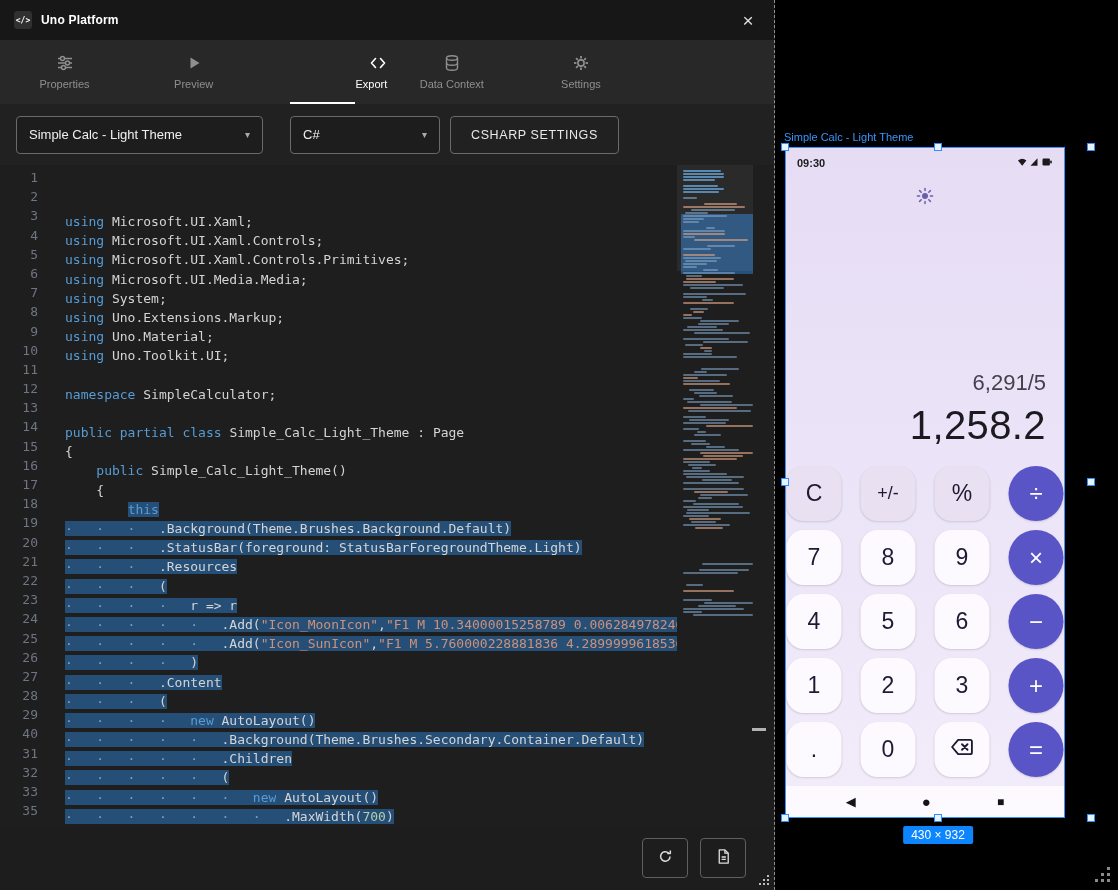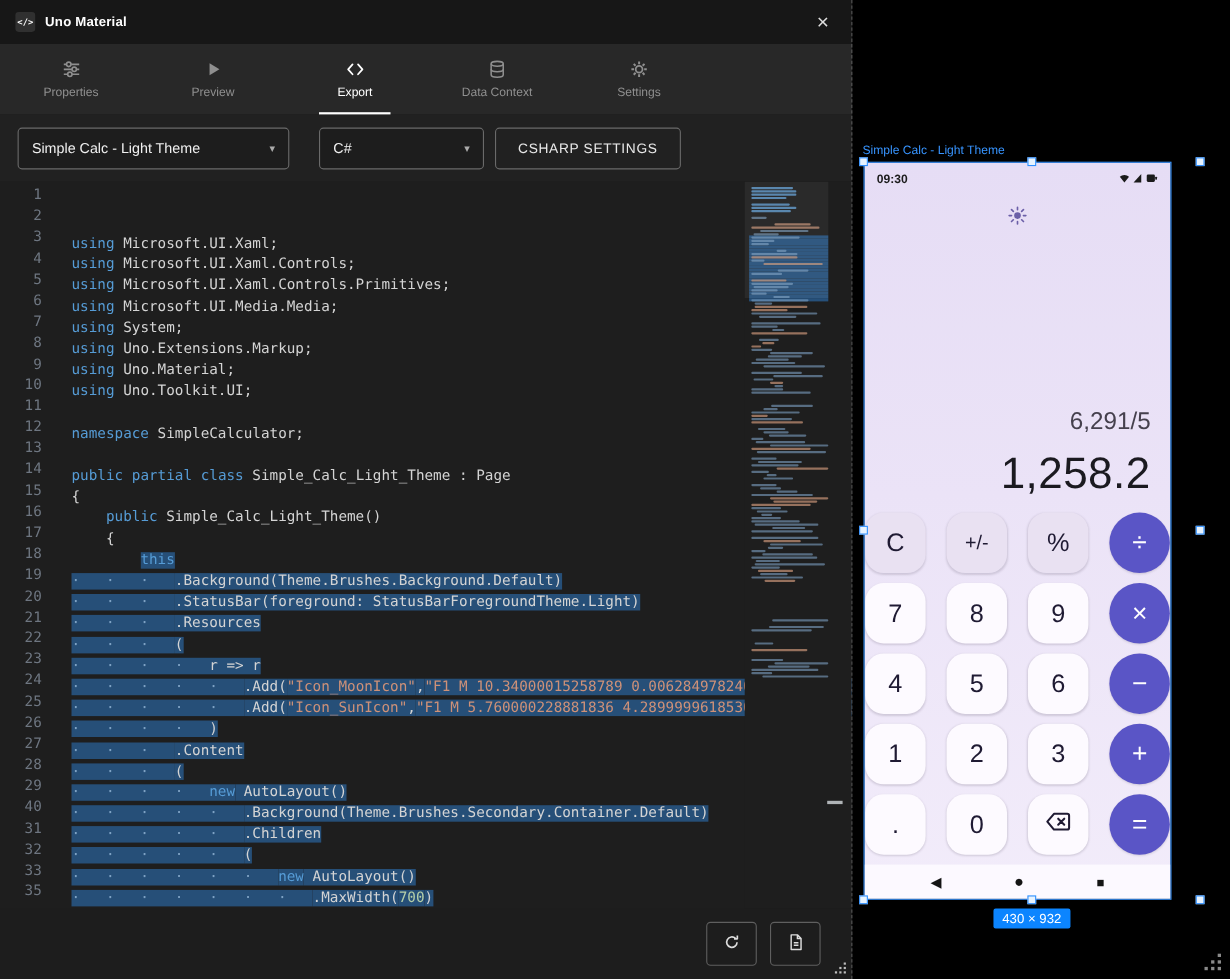--- a/index.html
+++ b/index.html
@@ -14,21 +14,21 @@
   .app-icon{width:18px;height:18px;background:#303030;border-radius:3px;color:#fff;
     font:700 8px "DejaVu Sans Mono",monospace;display:flex;align-items:center;justify-content:center;}
   .title{color:#fff;font-size:12px;font-weight:700;letter-spacing:.2px;}
   .close{margin-left:auto;color:#dedede;font-size:19px;width:24px;text-align:center;cursor:pointer;line-height:1;}
 
   .tabbar{flex:0 0 64px;background:#282828;display:flex;}
   .tab{width:129.1px;display:flex;flex-direction:column;align-items:center;justify-content:center;gap:6px;
     color:#8f8f8f;position:relative;cursor:pointer;}
   .tab svg{width:18px;height:18px;display:block;}
   .tab .tlabel{font-size:11px;}
-  .tab.active{color:#fff;}
+  .tab.active{color:#fff;align-items:flex-end;}
   .tab.active::after{content:"";position:absolute;bottom:0;left:32px;right:32px;height:2px;background:#fff;}
 
   .toolbar{flex:0 0 61px;background:#212121;display:flex;align-items:center;padding-left:16px;}
   .select{height:38px;border:1px solid #6a6a6a;border-radius:4px;display:flex;align-items:center;
     padding:0 12px;color:#f0f0f0;font-size:13px;background:#1d1d1d;justify-content:space-between;
     box-sizing:border-box;cursor:pointer;}
   .select .caret{color:#aaa;font-size:10px;margin-left:12px;}
   .sel-project{width:247px;}
   .sel-lang{width:150px;margin-left:27px;}
   .settings-btn{height:38px;margin-left:10px;border:1px solid #6a6a6a;border-radius:4px;background:transparent;
@@ -65,21 +65,21 @@
   .device-label{position:absolute;left:9px;top:131px;color:#3794ff;font-size:11px;}
   .phone{position:absolute;left:10px;top:147px;width:280px;height:671px;box-sizing:border-box;
     border:1px solid #3794ff;overflow:hidden;
     background:linear-gradient(180deg,#e6ddf5 0%,#ebe3f7 45%,#f2ecfa 100%);}
   .p-status{height:22px;display:flex;align-items:center;justify-content:space-between;
     padding:4px 11px 0;color:#1b1b1b;font-size:11px;font-weight:700;}
   .p-toggle{position:absolute;top:36px;left:50%;transform:translateX(-50%);width:28px;height:28px;
     display:flex;align-items:center;justify-content:center;color:#6b5fa8;cursor:pointer;}
   .p-display{position:absolute;top:222px;right:18px;text-align:right;}
   .p-expr{font-size:22px;line-height:26px;color:#45404d;}
-  .p-result{font-size:40px;line-height:46px;margin-top:12px;color:#1b1a20;font-weight:500;letter-spacing:.4px;}
+  .p-result{font-size:40px;line-height:46px;margin-top:6px;color:#1b1a20;font-weight:500;letter-spacing:.4px;}
   .p-keypad{position:absolute;top:318px;left:50%;transform:translateX(-50%);
     display:grid;grid-template-columns:repeat(4,55px);grid-auto-rows:55px;column-gap:19px;row-gap:9px;}
   .key{border-radius:17px;display:flex;align-items:center;justify-content:center;font-size:23px;
     color:#1f1a33;background:#fdfaff;box-shadow:0 1px 2px rgba(31,27,45,.15);cursor:pointer;}
   .key.fn{background:#e9e1f2;}
   .key.op{background:#5a55c6;color:#fff;border-radius:50%;font-size:24px;}
   .key.small{font-size:18px;}
   .p-nav{position:absolute;left:0;right:0;bottom:0;height:31px;background:#fcf9ff;
     display:flex;align-items:center;justify-content:center;gap:66px;color:#141414;}
   .nav-icon{cursor:pointer;line-height:1;}
@@ -91,21 +91,21 @@
   .win-grip{position:absolute;width:3px;height:3px;background:#8a8a8a;right:8px;bottom:8px;
     box-shadow:-6px 0 #8a8a8a,-12px 0 #8a8a8a,0 -6px #8a8a8a,-6px -6px #8a8a8a,0 -12px #8a8a8a;}
 </style>
 </head>
 <body>
 
 <div class="left-panel">
 
   <div class="titlebar">
     <span class="app-icon">&lt;/&gt;</span>
-    <span class="title">Uno Material</span>
+    <span class="title">Uno Platform</span>
     <span class="close">×</span>
   </div>
 
   <div class="tabbar">
     <div class="tab">
       <span>
         <svg viewBox="0 0 18 18">
             <g stroke="currentColor" stroke-width="1.5" fill="none">
               <path d="M2 4.5h14M2 9h14M2 13.5h14"></path>
             </g>

